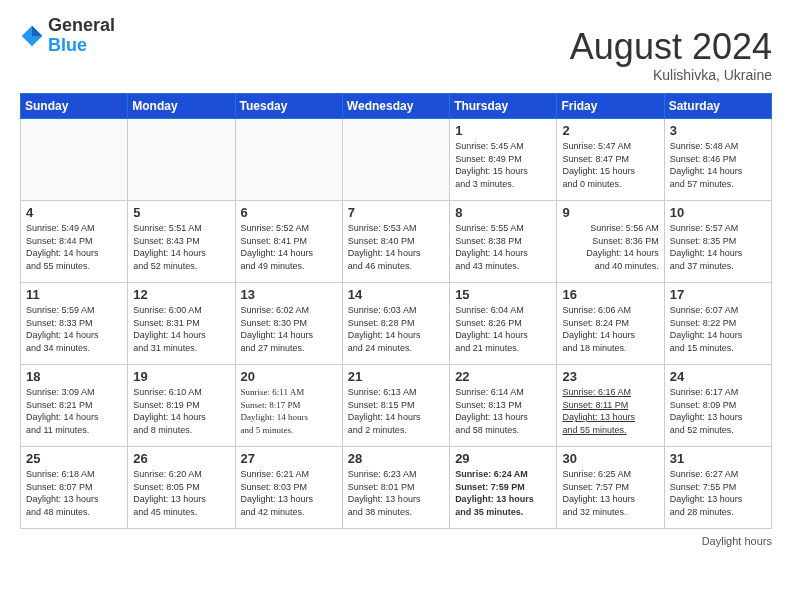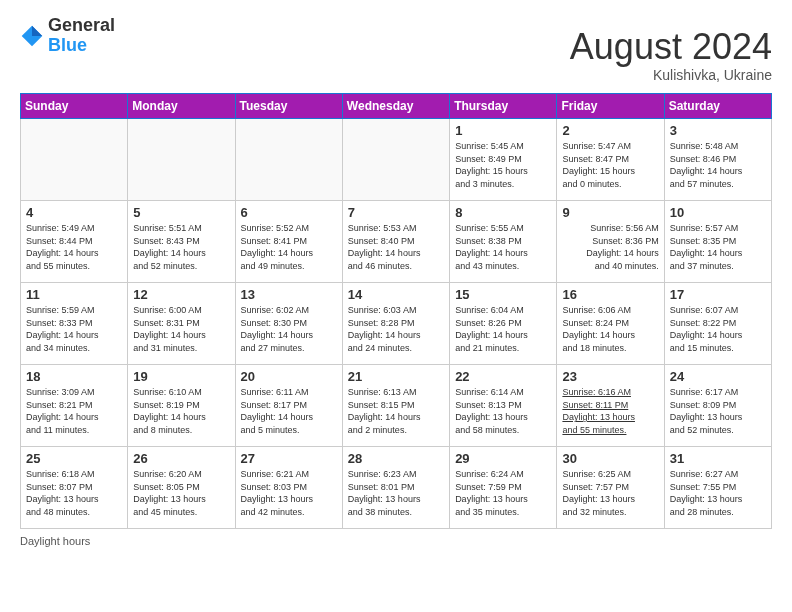--- a/index.html
+++ b/index.html
@@ -57,21 +57,21 @@
       margin-top: 2px;
     }
     .calendar {
       flex: 1;
       border: 1px solid #ccc;
       border-collapse: collapse;
       width: 100%;
       table-layout: fixed;
     }
     .calendar thead tr th {
-      background: #a21caf;
+      background: #1d4ed8;
       color: #fff;
       font-size: 12px;
       font-weight: bold;
       padding: 5px 4px;
       text-align: left;
       border: 1px solid #1976D2;
     }
     .calendar tbody tr td {
       border: 1px solid #ccc;
       vertical-align: top;
@@ -93,21 +93,21 @@
     }
     .day-info {
       font-size: 9px;
       color: #333;
       line-height: 1.4;
     }
     .footer {
       margin-top: 6px;
       font-size: 11px;
       color: #555;
-      text-align: left;
+      text-align: right;
     }
   </style>
 </head>
 <body>
 
 <div class="page">
   <div class="header">
     <div class="logo">
       <svg class="logo-icon" viewBox="0 0 28 28">
         <polygon points="14,2 26,14 14,26 2,14" fill="#2196F3"></polygon>
@@ -276,21 +276,21 @@
           </td>
           <td>
             <span class="day-number">19</span>
             <div class="day-info" style="white-space: pre-line;">Sunrise: 6:10 AM
 Sunset: 8:19 PM
 Daylight: 14 hours
 and 8 minutes.</div>
           </td>
           <td>
             <span class="day-number">20</span>
-            <div class="day-info" style="white-space: pre-line;">Sunrise: 6:11 AM
+            <div class="day-info" style="white-space: pre-line; font-family: Liberation Serif, serif;">Sunrise: 6:11 AM
 Sunset: 8:17 PM
 Daylight: 14 hours
 and 5 minutes.</div>
           </td>
           <td>
             <span class="day-number">21</span>
             <div class="day-info" style="white-space: pre-line;">Sunrise: 6:13 AM
 Sunset: 8:15 PM
 Daylight: 14 hours
 and 2 minutes.</div>
@@ -341,21 +341,21 @@
           </td>
           <td>
             <span class="day-number">28</span>
             <div class="day-info" style="white-space: pre-line;">Sunrise: 6:23 AM
 Sunset: 8:01 PM
 Daylight: 13 hours
 and 38 minutes.</div>
           </td>
           <td>
             <span class="day-number">29</span>
-            <div class="day-info" style="white-space: pre-line;">Sunrise: 6:24 AM
+            <div class="day-info" style="white-space: pre-line; font-weight: bold;">Sunrise: 6:24 AM
 Sunset: 7:59 PM
 Daylight: 13 hours
 and 35 minutes.</div>
           </td>
           <td>
             <span class="day-number">30</span>
             <div class="day-info" style="white-space: pre-line;">Sunrise: 6:25 AM
 Sunset: 7:57 PM
 Daylight: 13 hours
 and 32 minutes.</div>

